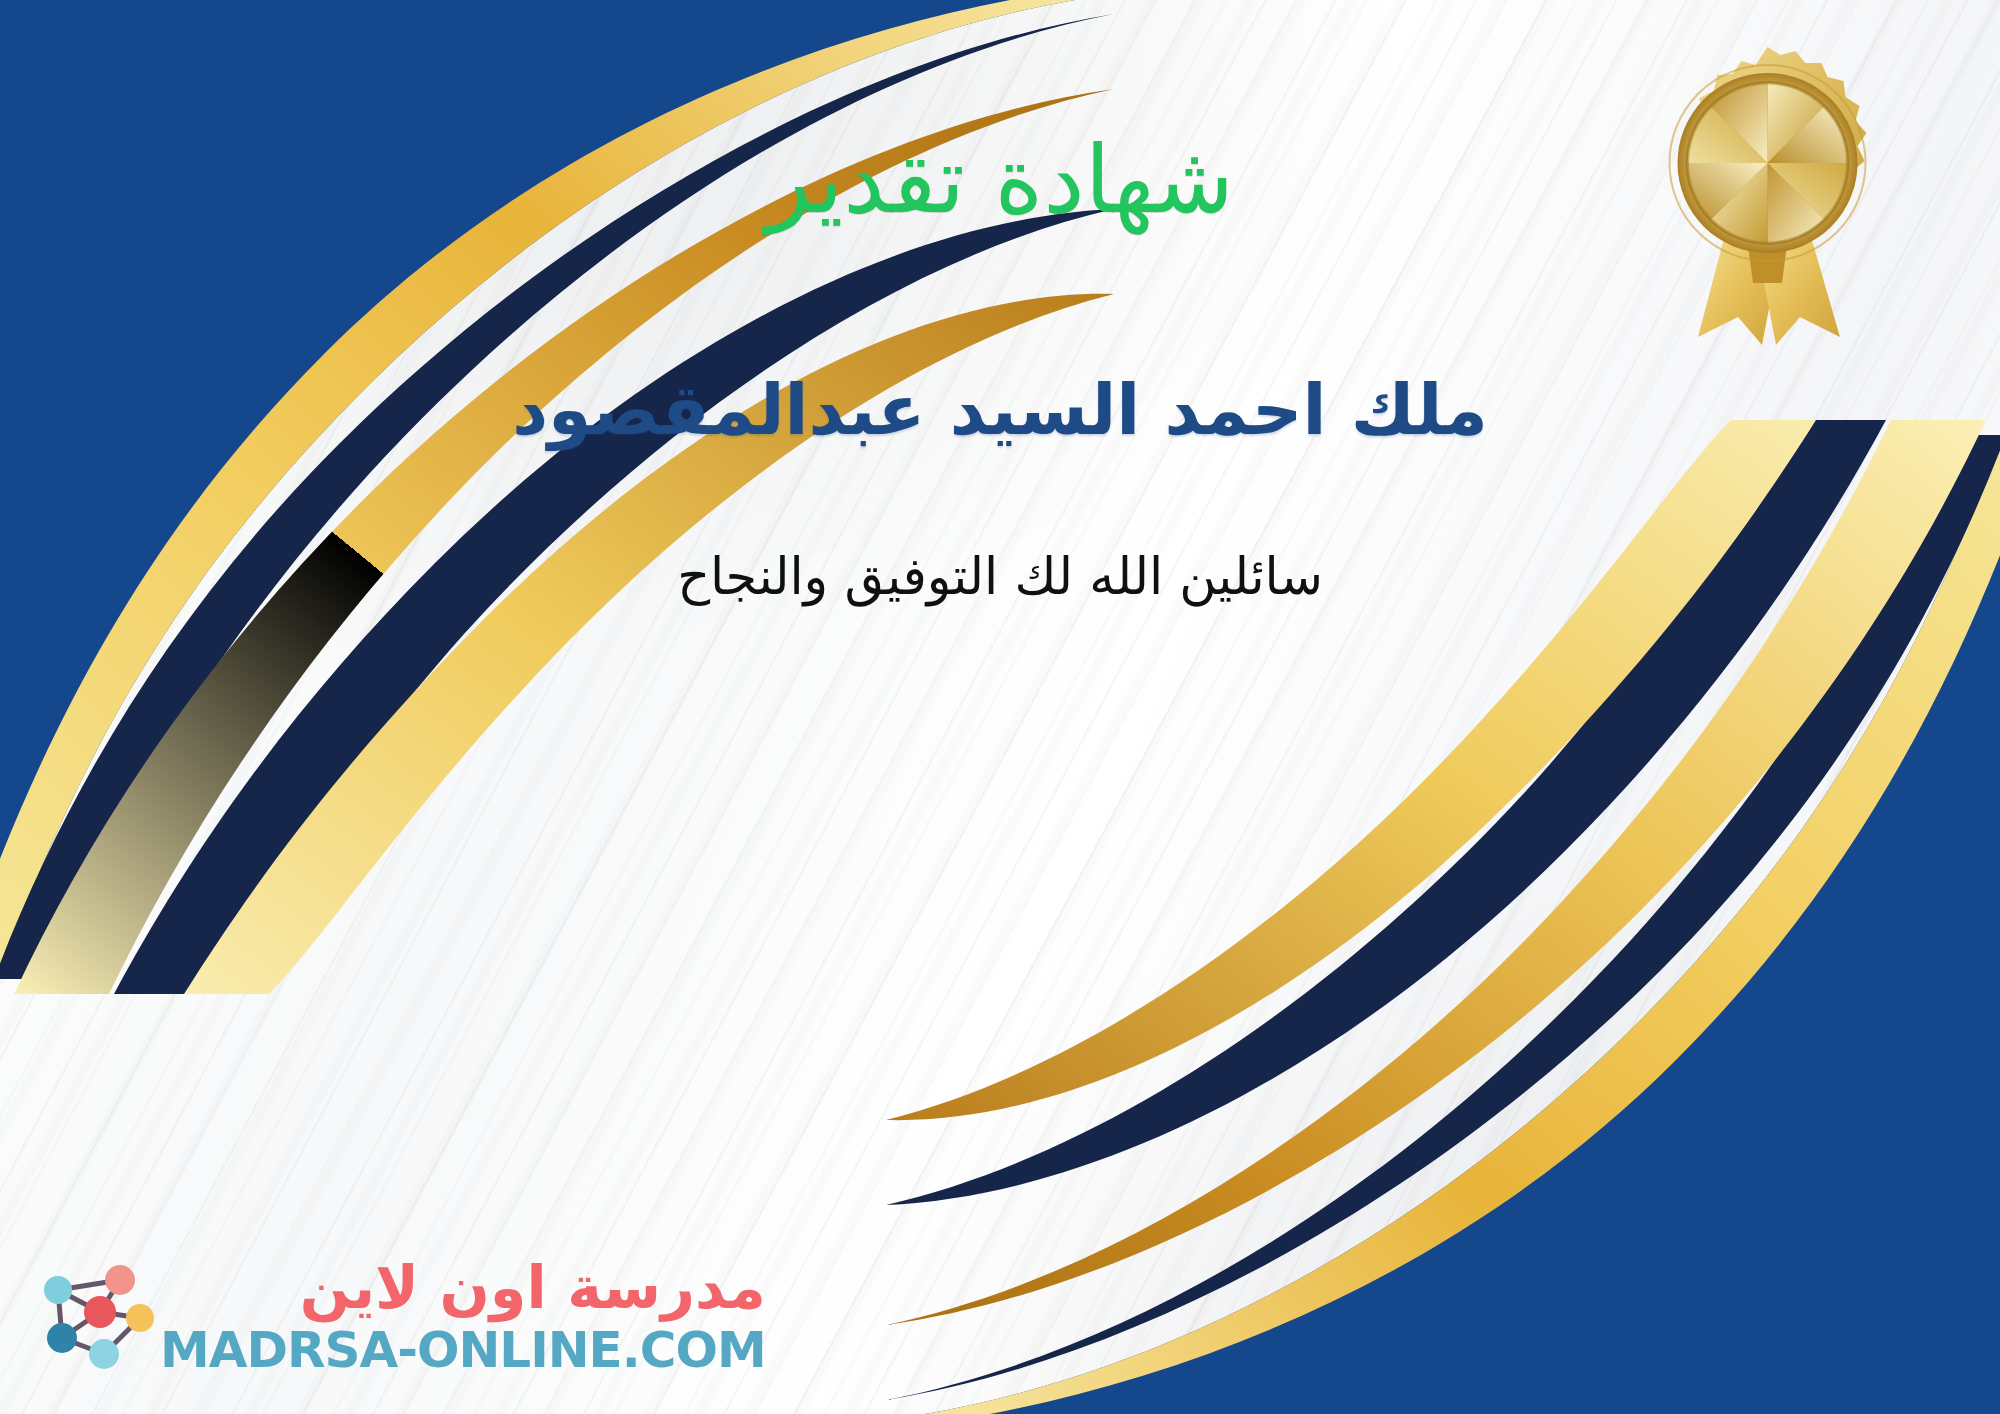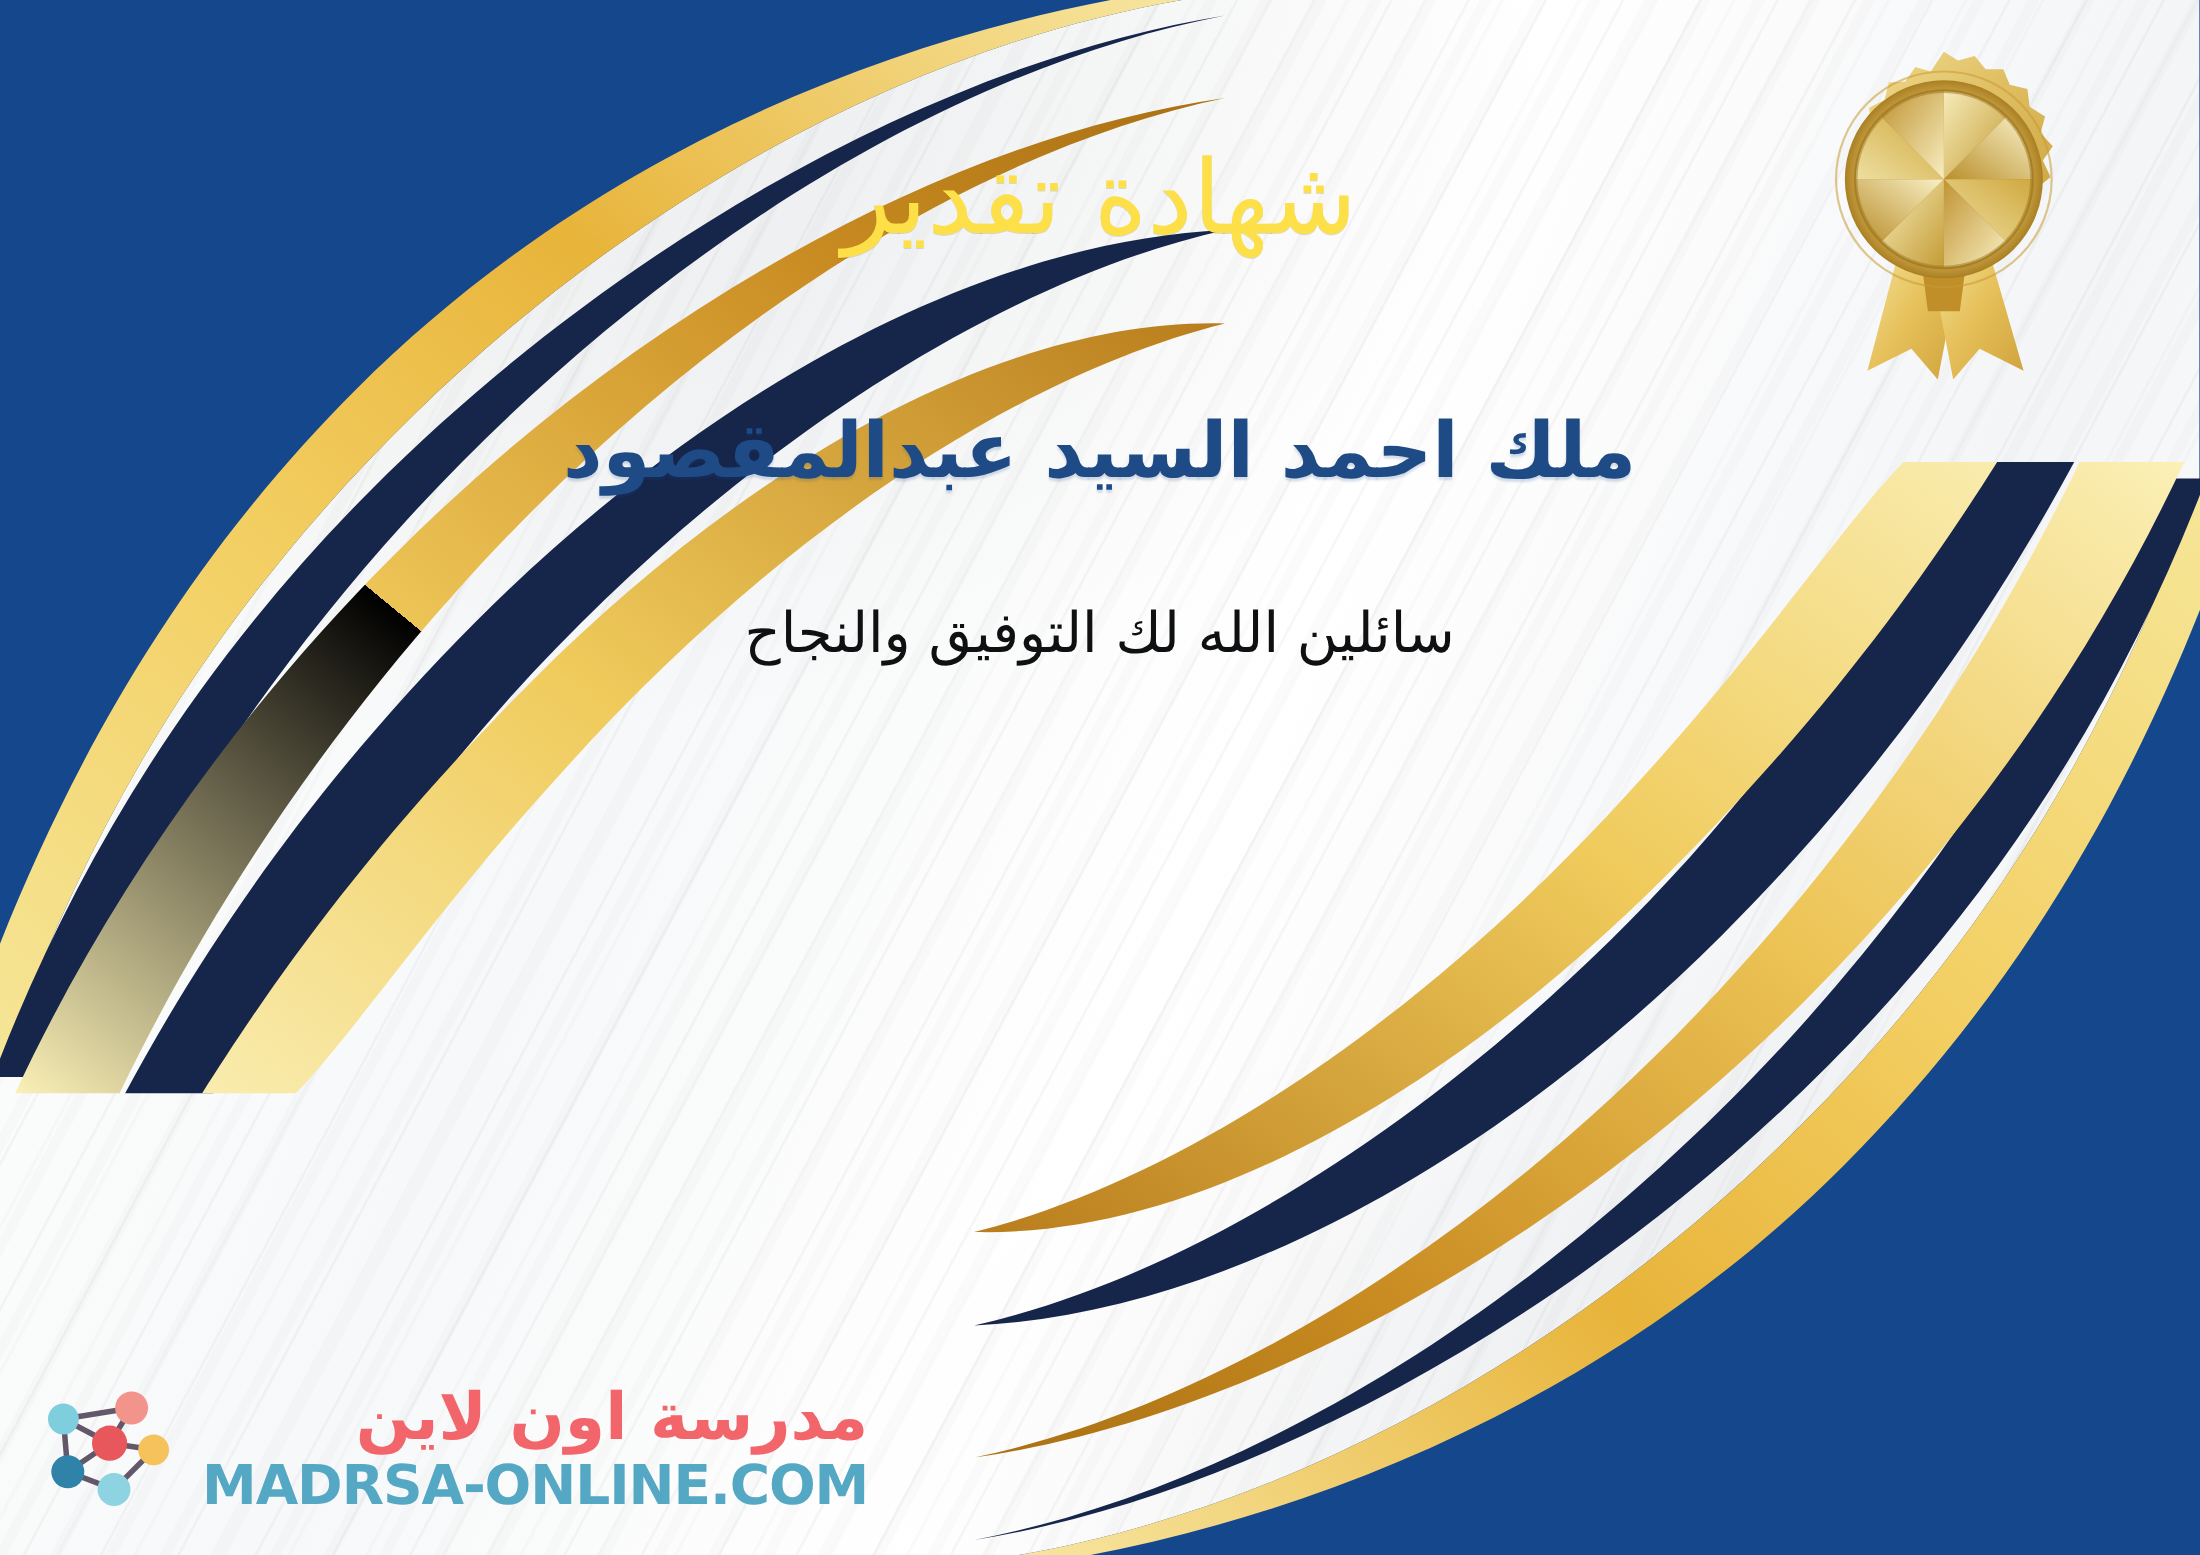--- a/index.html
+++ b/index.html
@@ -48,21 +48,21 @@
   .medal svg{display:block;}
 
   
   .content{
     position:absolute;top:0;left:0;width:2000px;height:1414px;
     display:flex;flex-direction:column;align-items:center;
   }
   .title{
     margin-top:128px;
     font-size:93px;line-height:1.12;font-weight:400;
-    color:#fde047;letter-spacing:0px;
+    color:#22c55e;letter-spacing:0px;
     text-align:right;
     text-shadow:0 1px 0 rgba(0,0,0,.12);
   }
   .student-name{
     margin-top:140px;
     font-size:70px;line-height:1.1;font-weight:700;
     color:#1e4a86;text-align:center;
     text-shadow:0 2px 2px rgba(30,74,134,.18);
   }
   .body-block{
@@ -85,21 +85,21 @@
   .closing{
     margin-top:92px;
     font-size:51px;line-height:1.4;font-weight:400;color:#0e1012;
     text-align:center;white-space:nowrap;
   }
 
   
   .logo{
     position:absolute;left:28px;bottom:18px;
     width:560px;height:160px;
-    display:flex;flex-direction:row-reverse;align-items:center;gap:24px;
+    display:flex;flex-direction:row-reverse;align-items:center;gap:0;
   }
   .logo-mark{width:132px;height:132px;flex:0 0 132px;}
   .logo-mark svg{display:block;}
   .logo-text{display:flex;flex-direction:column;justify-content:center;}
   .logo-ar{
     font-size:59px;line-height:1.0;font-weight:700;color:#f2656a;
     direction:rtl;text-align:right;white-space:nowrap;
   }
   .logo-url{
     margin-top:8px;

